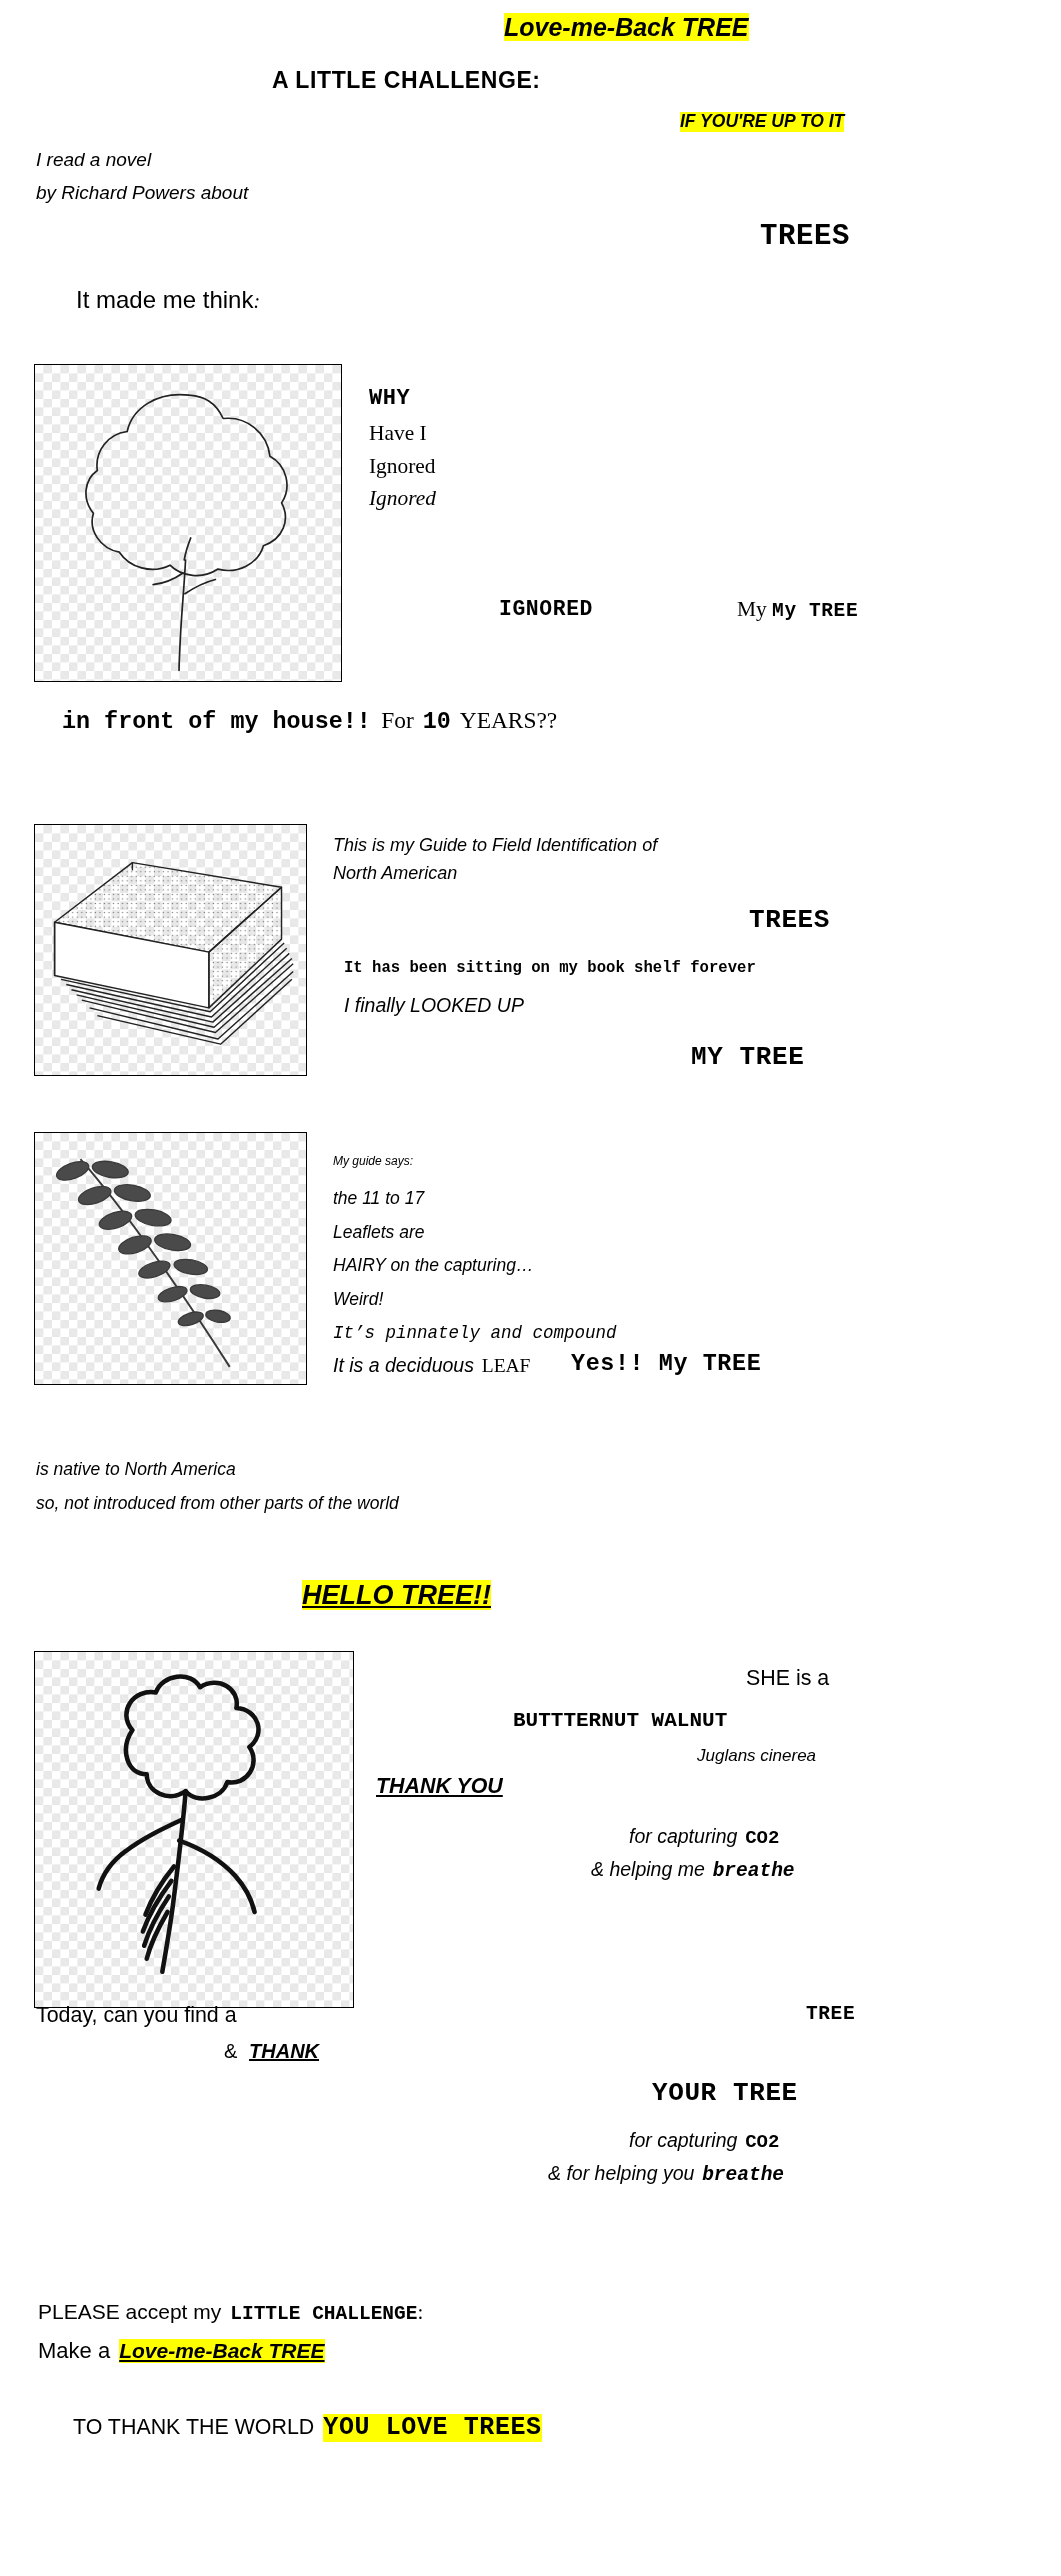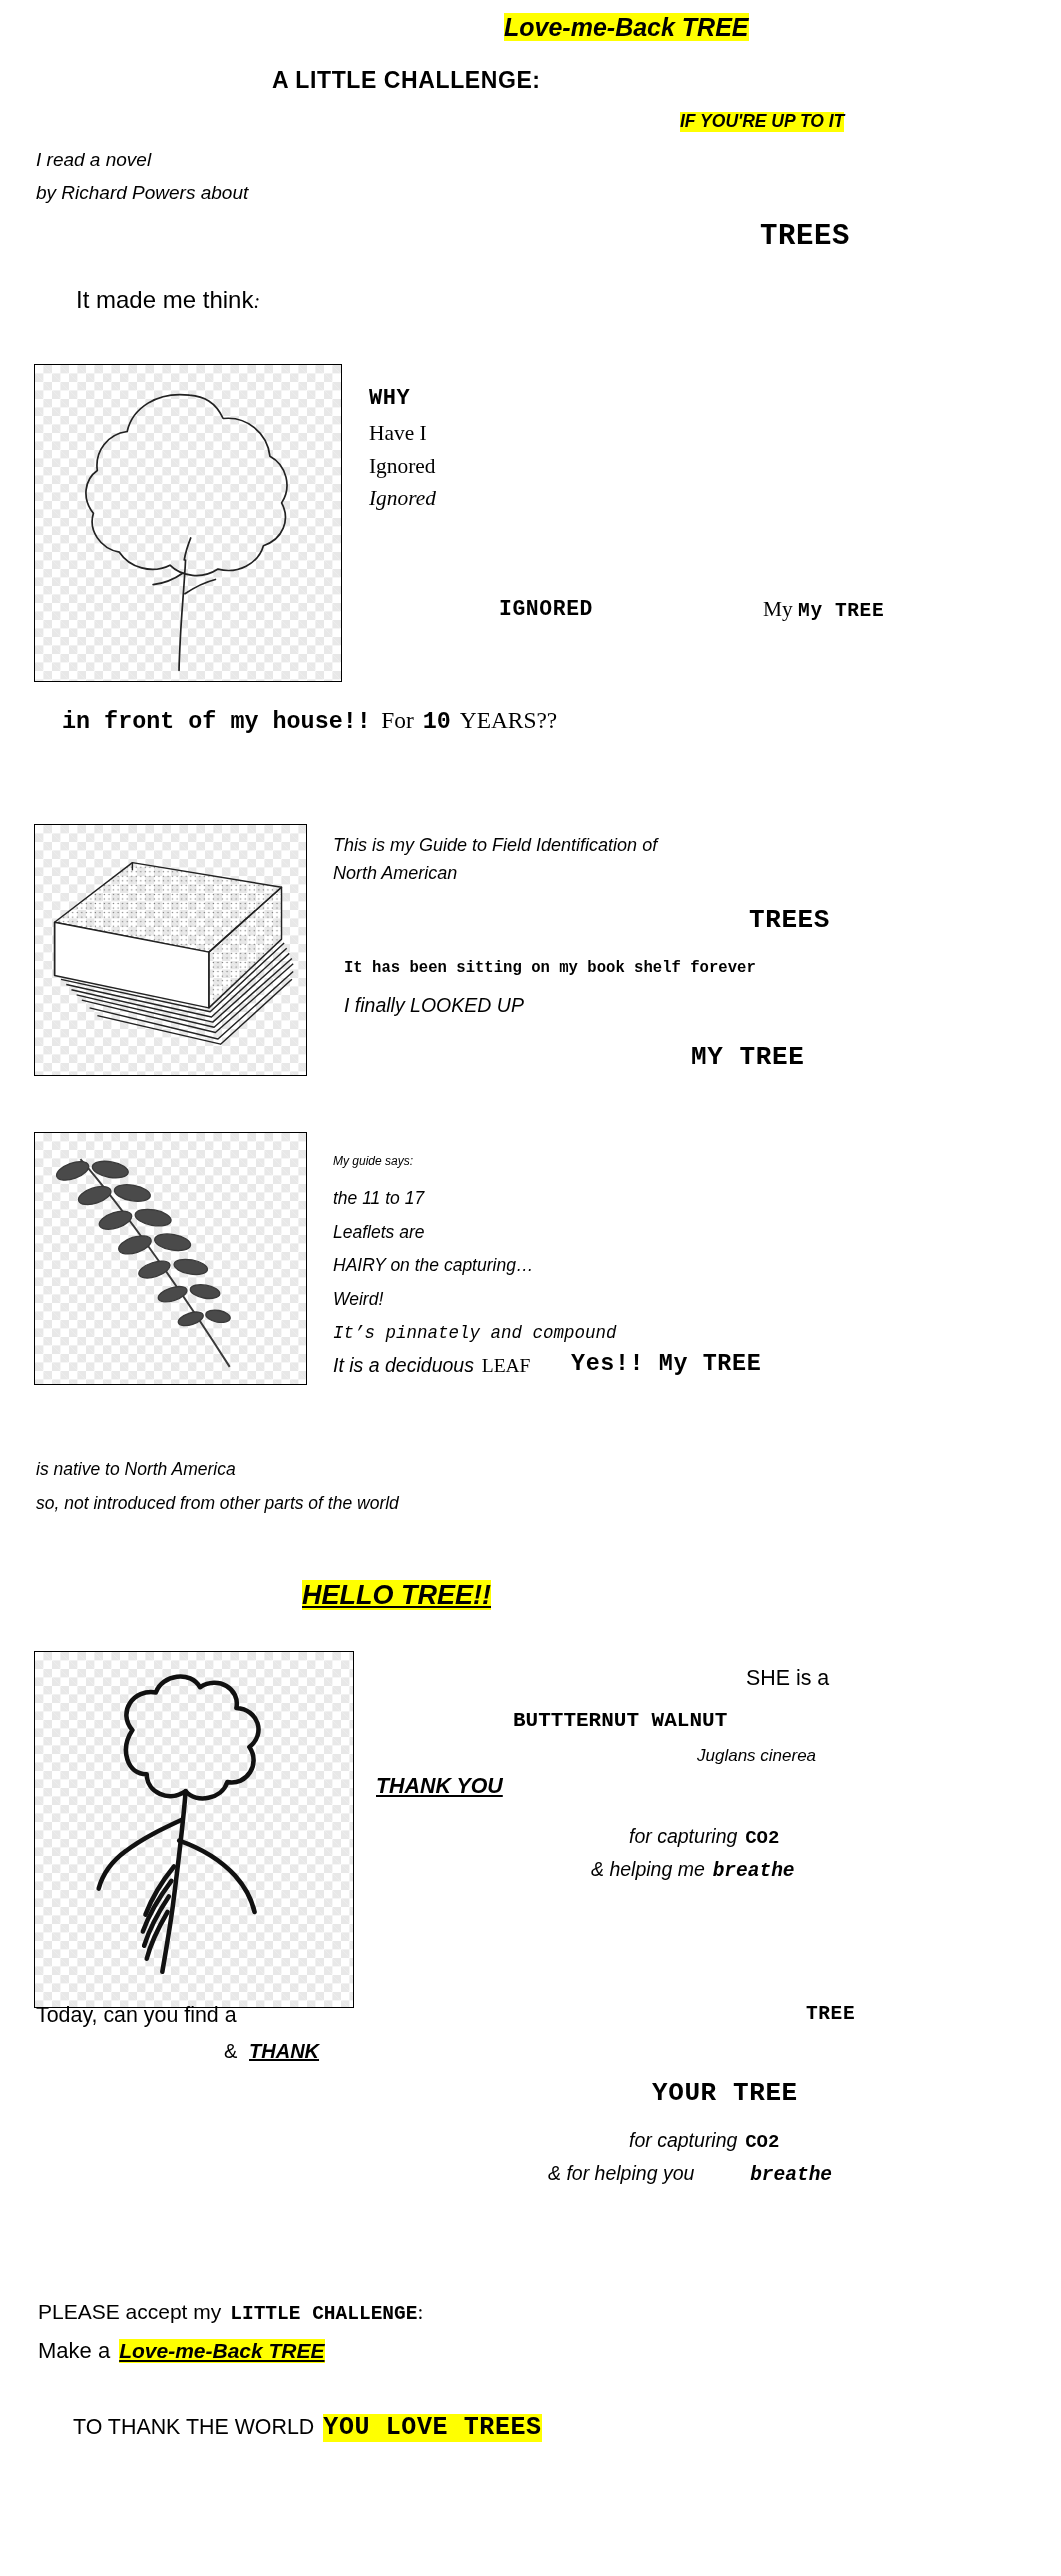--- a/index.html
+++ b/index.html
@@ -88,21 +88,21 @@
       </g>
     </svg>
   </div>
 
   <div class="abs txt mono bold" style="left:369px; top:387px; font-size:22px; letter-spacing:0.6px;">WHY</div>
   <div class="abs txt serif" style="left:369px; top:422px; font-size:21.4px;">Have I</div>
   <div class="abs txt serif" style="left:369px; top:455px; font-size:21.4px;">Ignored</div>
   <div class="abs txt serif ital" style="left:369px; top:487px; font-size:21.4px;">Ignored</div>
   <div class="abs txt mono bold" style="left:499px; top:598px; font-size:21.4px; letter-spacing:0.6px;">IGNORED</div>
 
-  <div class="abs row" style="left:737px; top:598px;margin-left:26px;">
+  <div class="abs row" style="left:737px; top:598px;">
     <span class="txt serif" style="font-size:21.4px;">My&nbsp;</span>
     <span class="txt mono bold" style="font-size:19.5px; letter-spacing:0.6px;">My TREE</span>
   </div>
 
   <div class="abs row" style="left:62px; top:707px;">
     <span class="txt mono bold" style="font-size:23.4px;">in front of my house!!</span>
     <span class="txt serif" style="font-size:23.4px; padding-left:10.4px;">For</span>
     <span class="txt mono bold" style="font-size:23.4px; padding-left:9px;">10</span>
     <span class="txt serif" style="font-size:23.4px; padding-left:9px;">YEARS??</span>
   </div>
@@ -229,21 +229,21 @@
     <span class="txt sans ital bold" style="font-size:20px; padding-left:11.7px; text-decoration:underline;">THANK</span>
   </div>
 
   <div class="abs txt mono bold" style="left:652px; top:2079px; font-size:26px; letter-spacing:0.6px;">YOUR TREE</div>
 
   <div class="abs row" style="left:629px; top:2130px;">
     <span class="txt sans ital" style="font-size:19.5px;">for capturing</span>
     <span class="txt mono bold" style="font-size:19px; padding-left:7.8px;">CO2</span>
   </div>
 
-  <div class="abs row" style="left:548px; top:2163px;gap:48px;">
+  <div class="abs row" style="left:548px; top:2163px;">
     <span class="txt sans ital" style="font-size:19.5px;">&amp; for helping you</span>
     <span class="txt mono bold ital" style="font-size:19.5px; padding-left:7.8px;">breathe</span>
   </div>
 
   <div class="abs row" style="left:38px; top:2300px;">
     <span class="txt sans" style="font-size:21px;">PLEASE accept my</span>
     <span class="txt mono bold" style="font-size:19.5px; padding-left:9px;">LITTLE CHALLENGE</span>
     <span class="txt serif" style="font-size:21px;">:</span>
   </div>
 

